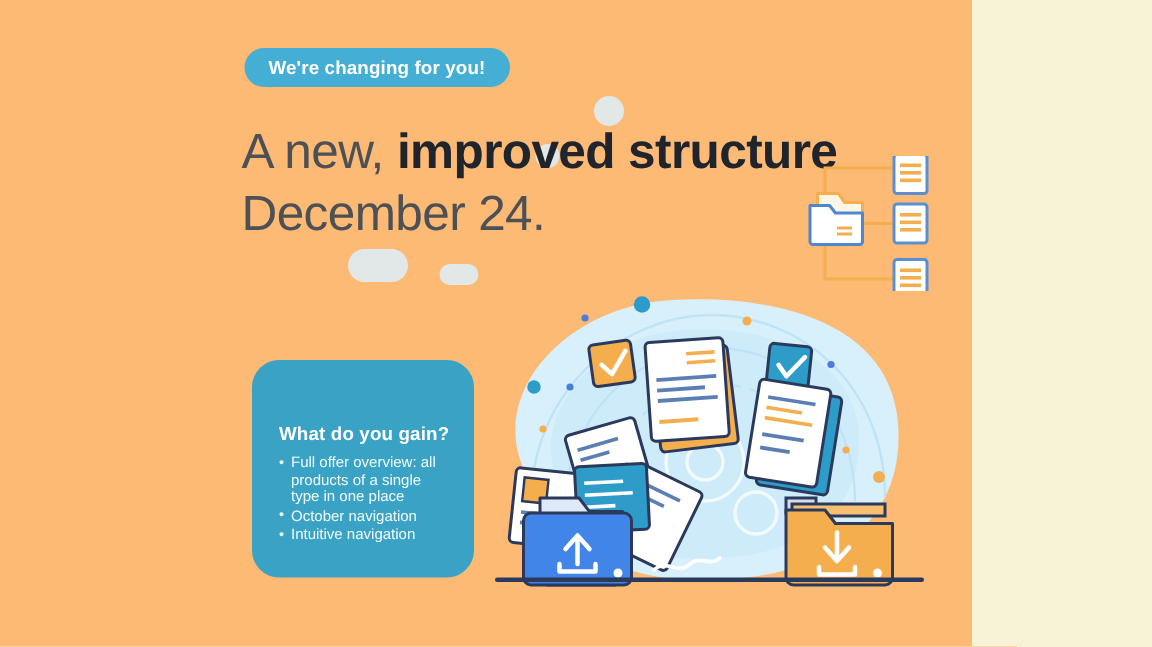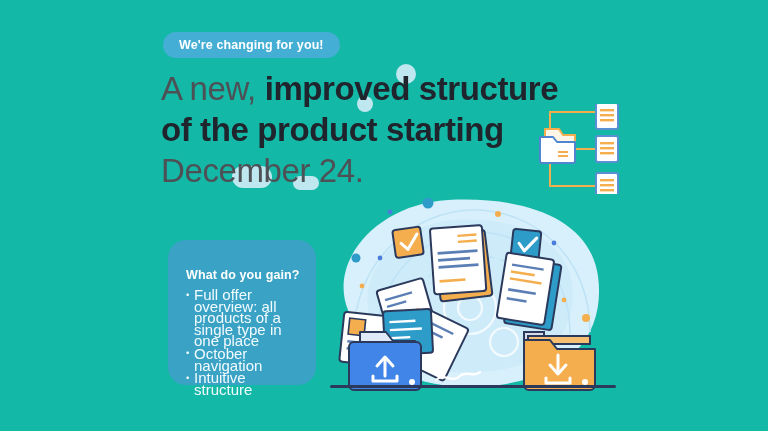--- a/index.html
+++ b/index.html
@@ -2,65 +2,65 @@
 <html><head>
 <meta charset="utf-8">
 <style>
   html,body{margin:0;padding:0;}
   body{
     width:768px;height:431px;overflow:hidden;
     background:#f8f3d6;
     font-family:"Liberation Sans", sans-serif;
     position:relative;
   }
-  .stage{position:absolute;inset:0;width:768px;height:431px;overflow:hidden;background:#14b8a6;text-decoration:underline;}
+  .stage{position:absolute;inset:0;width:648px;height:431px;overflow:hidden;background:#fdba74;text-decoration:underline;}
 
   
   .blob{position:absolute;background:#ddeffb;border-radius:50%;opacity:.85;}
   .blob.b1{left:396px;top:64px;width:20px;height:20px;}
   .blob.b2{left:357px;top:96px;width:16px;height:16px;}
   .blob.b3{left:232px;top:166px;width:40px;height:22px;border-radius:12px;}
   .blob.b4{left:293px;top:176px;width:26px;height:14px;border-radius:10px;}
 
   
   .badge{
     position:absolute;left:163px;top:32px;
     height:26px;padding:0 16px;
     display:flex;align-items:center;
     background:#45aed4;border-radius:13px;
     color:#ffffff;font-size:12.5px;font-weight:bold;letter-spacing:.1px;
     white-space:nowrap;
   }
 
   
   .headline{
-    position:absolute;left:161px;top:46px;width:430px;
+    position:absolute;left:161px;top:58px;width:430px;
     color:#2b2f38;font-size:33px;line-height:41px;
     letter-spacing:-.4px;white-space:nowrap;
   }
   .headline .ln{display:block;}
   .hl-light{font-weight:300;color:#4d5055;}
   .hl-bold{font-weight:bold;color:#20242c;}
 
   
   .tree{position:absolute;left:528px;top:104px;width:104px;height:90px;}
   .tree svg{display:block;}
 
   
   .card{
     position:absolute;left:168px;top:240px;width:148px;height:145px;
     background:#3aa3c5;border-radius:18px;
     color:#ffffff;
     box-sizing:border-box;padding:26px 16px 0 18px;
   }
-  .card-title{font-size:12.5px;font-weight:bold;letter-spacing:.1px;margin:2px 0 7px 0;}
+  .card-title{font-size:12.5px;font-weight:bold;letter-spacing:.1px;margin:16px 0 7px 0;}
   .card-list{list-style:none;margin:0;padding:0;}
   .card-list li{
     position:relative;padding-left:8px;
-    font-size:15px;line-height:11.6px;font-weight:300;
+    font-size:10px;line-height:11.6px;font-weight:300;
     margin-bottom:1px;color:#f2fbff;
   }
   .card-list li:before{
     content:"•";position:absolute;left:0;top:-.5px;font-size:9.6px;
   }
 
   
   .illo{position:absolute;left:318px;top:190px;width:310px;height:205px;}
   .illo svg{display:block;}
   .ground{
@@ -77,21 +77,20 @@
   <div class="blob b2"></div>
   <div class="blob b3"></div>
   <div class="blob b4"></div>
 
   <div class="badge">
     <span>We're changing for you!</span>
   </div>
 
   <h1 class="headline">
     <span class="ln"><span class="hl-light">A new, </span><span class="hl-bold">improved structure</span></span>
-    <span class="ln hl-bold">of the product starting</span>
     <span class="ln hl-light">December 24.</span>
   </h1>
 
   <div class="tree">
     <svg width="104" height="90" viewBox="0 0 104 90" xmlns="http://www.w3.org/2000/svg">
       <g fill="none" stroke="#f5ae4e" stroke-width="2">
         <path d="M22 8 h0 M22 45 V8 H68"></path>
         <path d="M46 45 H68"></path>
         <path d="M22 45 V82 H68"></path>
       </g>
@@ -122,21 +121,21 @@
         <rect x="72" y="85" width="14" height="2.4" fill="#f5ae4e"></rect>
       </g>
     </svg>
   </div>
 
   <div class="card">
     <div class="card-title">What do you gain?</div>
     <ul class="card-list">
       <li>Full offer overview: all products of a single type in one place</li>
       <li>October navigation</li>
-      <li>Intuitive structure</li>
+      <li>Intuitive navigation</li>
     </ul>
   </div>
 
   <div class="illo">
     <svg width="310" height="205" viewBox="0 0 310 205" xmlns="http://www.w3.org/2000/svg">
       <defs>
         <clipPath id="stagec">
             <rect x="0" y="0" width="310" height="205"></rect>
           </clipPath>
       </defs>

